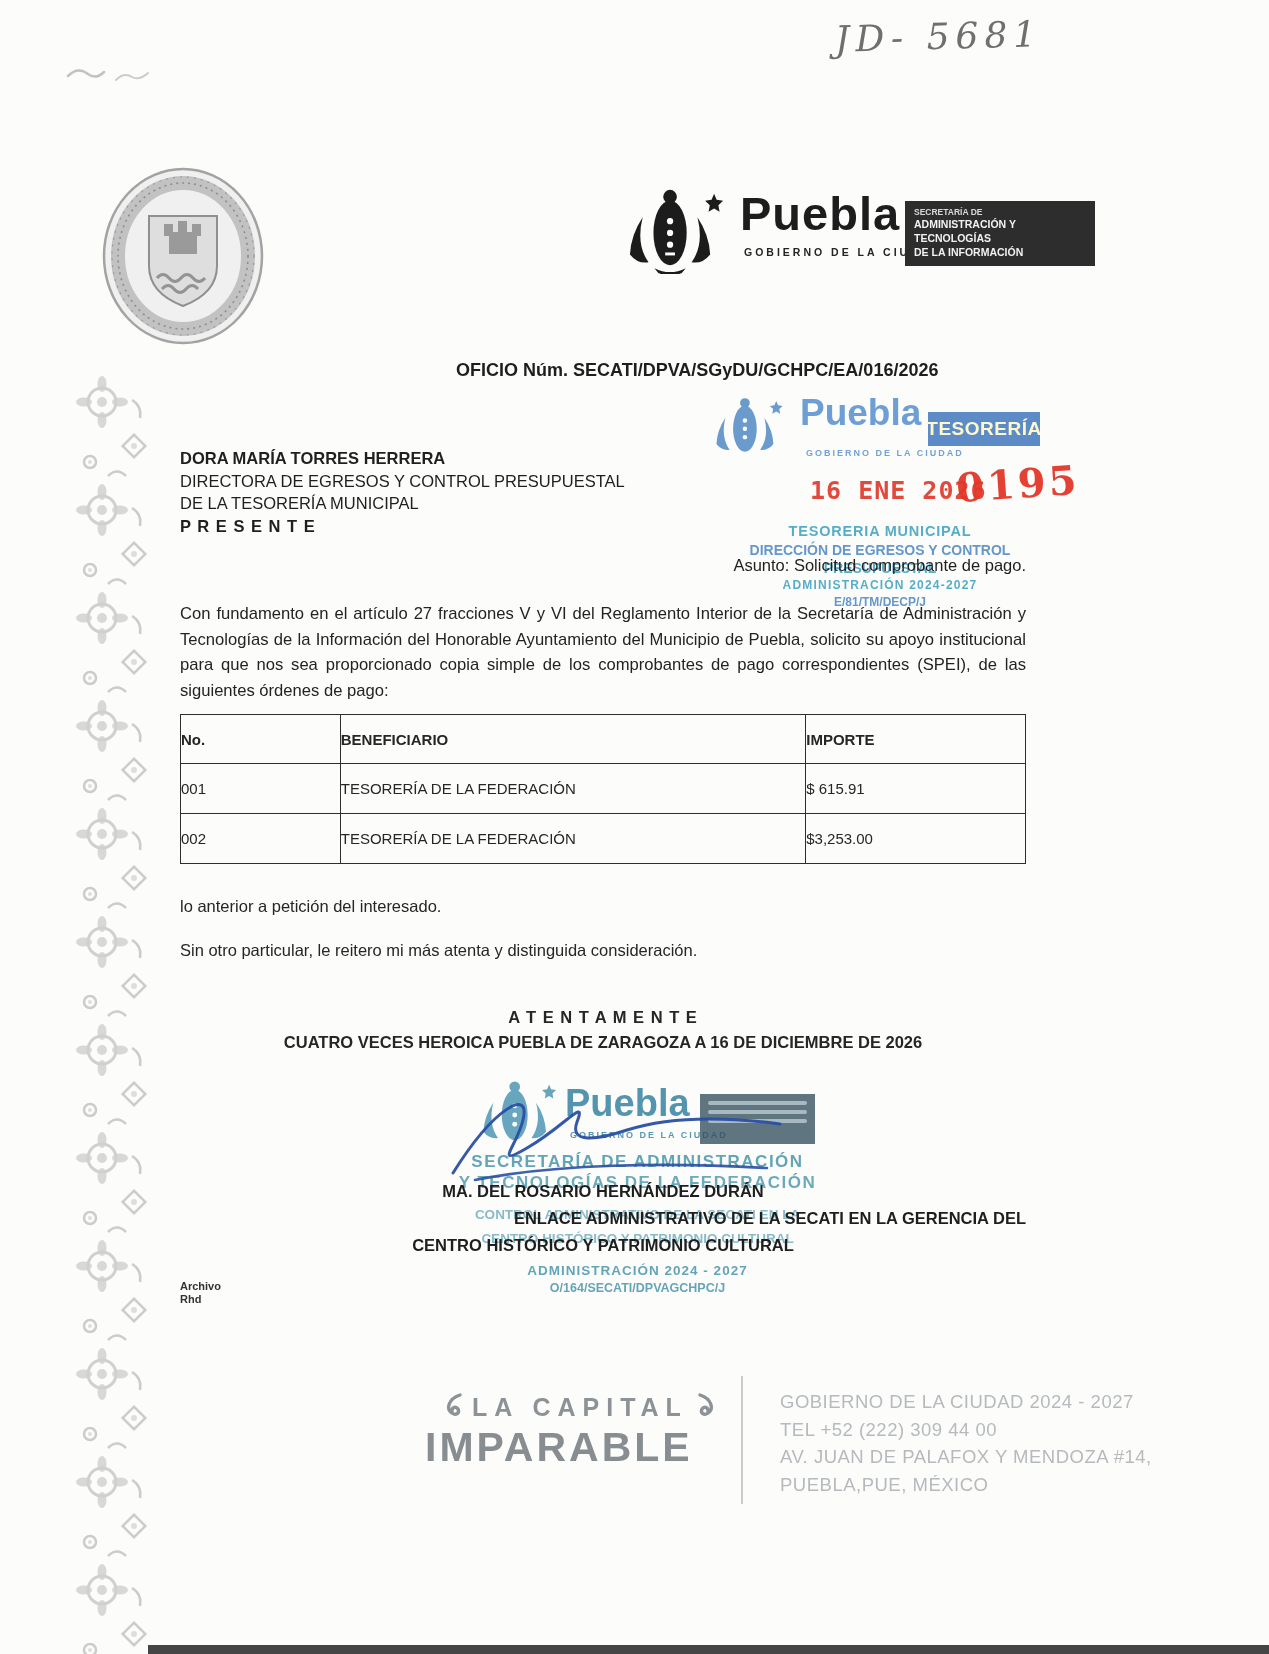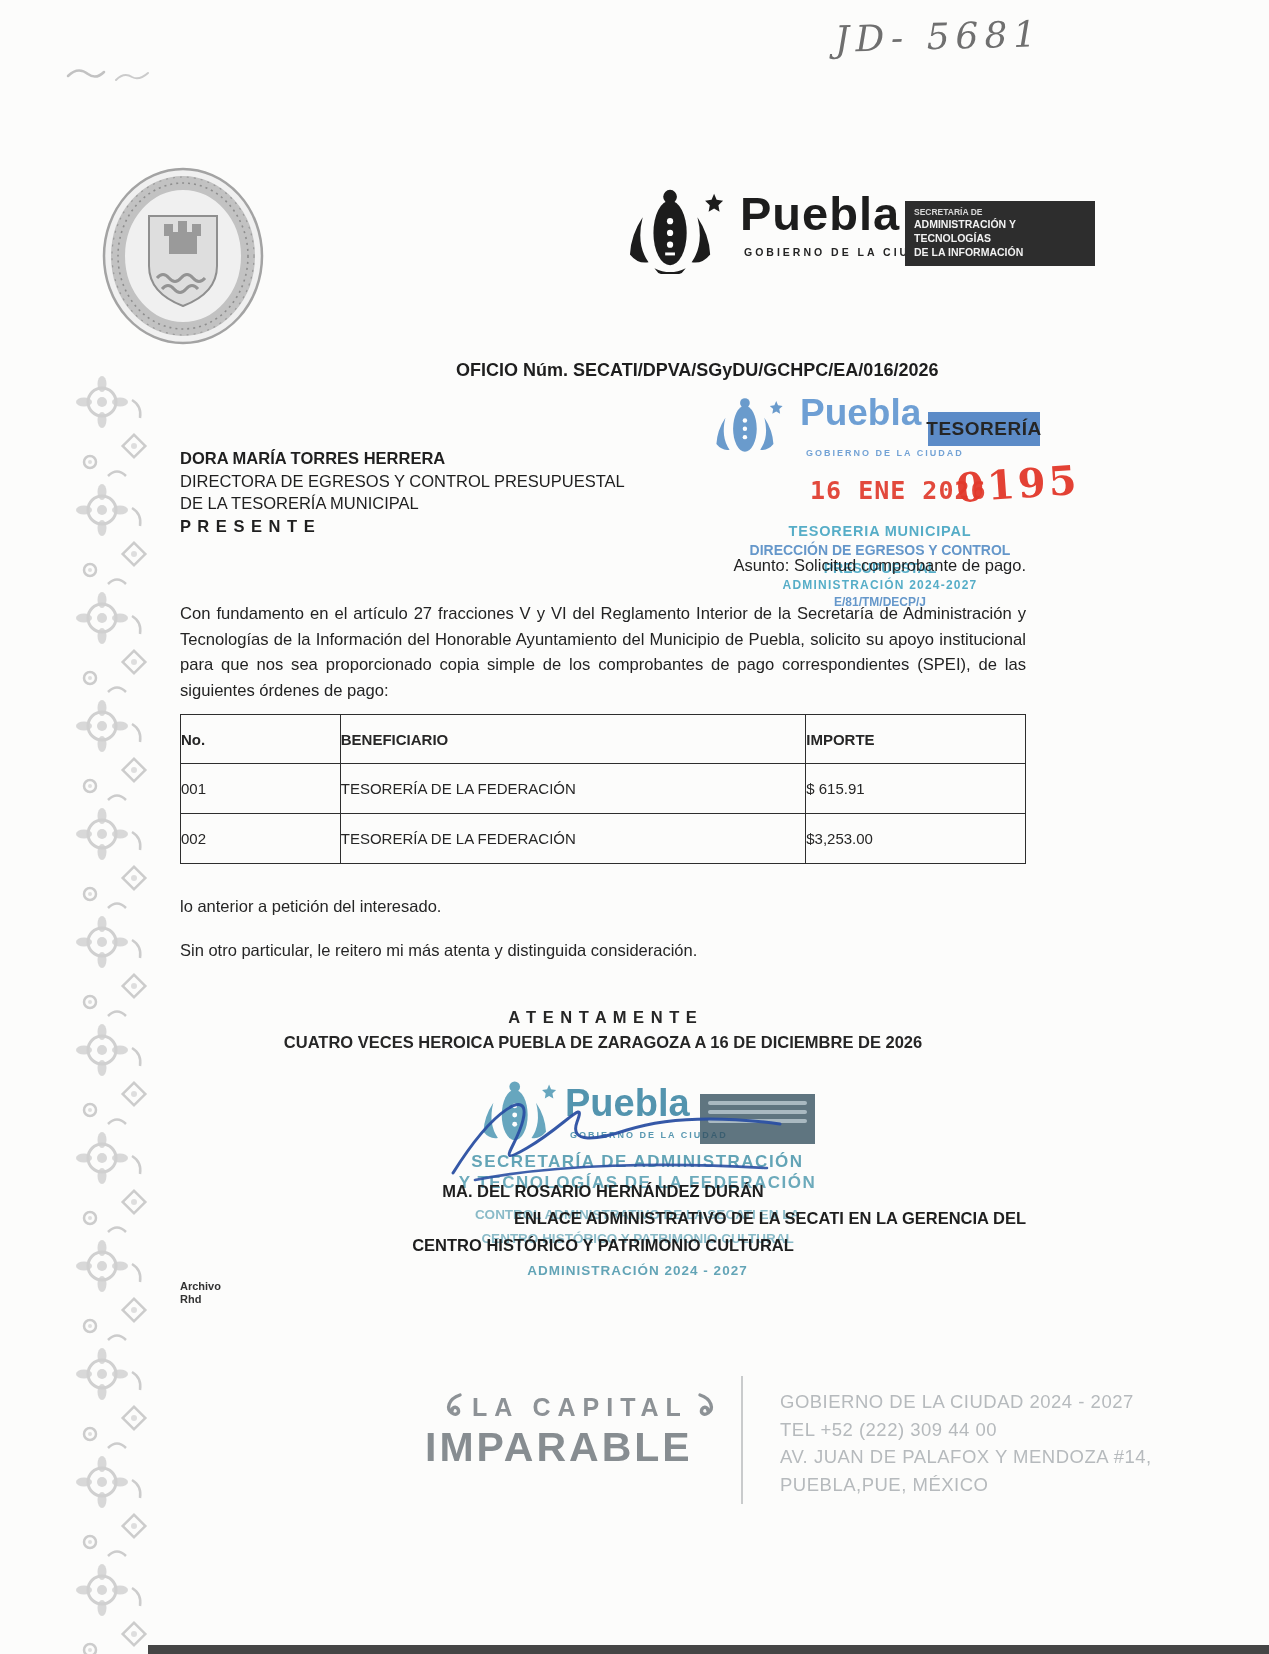--- a/index.html
+++ b/index.html
@@ -35,21 +35,21 @@
 
   
   #recipient{left:180px;top:447px;font-size:16.5px;line-height:22.5px;color:#1f1f1f}
   #recipient .nm{font-weight:bold}
   #recipient .pr{font-weight:bold;letter-spacing:1px}
 
   
   #rstamp{left:700px;top:390px;width:360px;height:230px;z-index:1}
   #rs-icon{left:8px;top:4px;opacity:.82}
   #rs-brand{left:100px;top:2px;font-size:37px;font-weight:bold;color:#5b93cf;opacity:.88}
-  #rs-box{left:228px;top:22px;width:112px;height:34px;background:#4178bf;opacity:.85;color:#000000;
+  #rs-box{left:228px;top:22px;width:112px;height:34px;background:#4178bf;opacity:.85;color:#fef9c3;
           font-weight:bold;font-size:19px;display:flex;align-items:center;justify-content:center;letter-spacing:.5px}
   #rs-sub{left:106px;top:58px;font-size:9px;font-weight:bold;letter-spacing:2px;color:#5b93cf;opacity:.85}
   #rs-date{left:110px;top:86px;font-family:"DejaVu Sans Mono",monospace;font-weight:bold;
            font-size:25px;letter-spacing:1px;color:#e03a2c;opacity:.92}
   #rs-folio{left:256px;top:70px;font-family:"DejaVu Serif",serif;font-weight:bold;font-size:40px;
             letter-spacing:3px;color:#e2382a;transform:rotate(-4deg);opacity:.95}
   #rs-lines{left:8px;top:132px;width:344px;text-align:center;opacity:.85}
   #rs-lines .rl0{font-size:14.5px;font-weight:bold;letter-spacing:.8px;color:#3aa0bf;line-height:19px}
   #rs-lines .rl1{font-size:14px;font-weight:bold;color:#4b86c2;line-height:18px}
   #rs-lines .rl2{font-size:14px;font-weight:bold;color:#3aa0bf;line-height:18px}
@@ -292,20 +292,21 @@
   </div>
 
   <div id="st1" class="abs tealline">SECRETARÍA DE ADMINISTRACIÓN</div>
   <div id="st2" class="abs tealline">Y TECNOLOGÍAS DE LA FEDERACIÓN</div>
   <div id="st3" class="abs tealline">CONTROL ADMINISTRATIVO DE LA SECATI EN LA</div>
   <div id="st4" class="abs tealline">CENTRO HISTÓRICO Y PATRIMONIO CULTURAL</div>
   <div id="sig-name" class="abs">MA. DEL ROSARIO HERNÁNDEZ DURÁN</div>
   <div id="sig-t1" class="abs">ENLACE ADMINISTRATIVO DE LA SECATI EN LA GERENCIA DEL</div>
   <div id="sig-t2" class="abs">CENTRO HISTÓRICO Y PATRIMONIO CULTURAL</div>
   <div id="st-admin" class="abs tealline">ADMINISTRACIÓN 2024 - 2027</div>
+  <div id="st-ref" class="abs tealline">O/164/SECATI/DPVAGCHPC/J</div>
 
   <div id="archivo" class="abs">
     <div>Archivo</div>
     <div>Rhd</div>
   </div>
 
   <div id="fdiv" class="abs"></div>
 
   <div id="capital" class="abs">
     <div id="cap-row">

